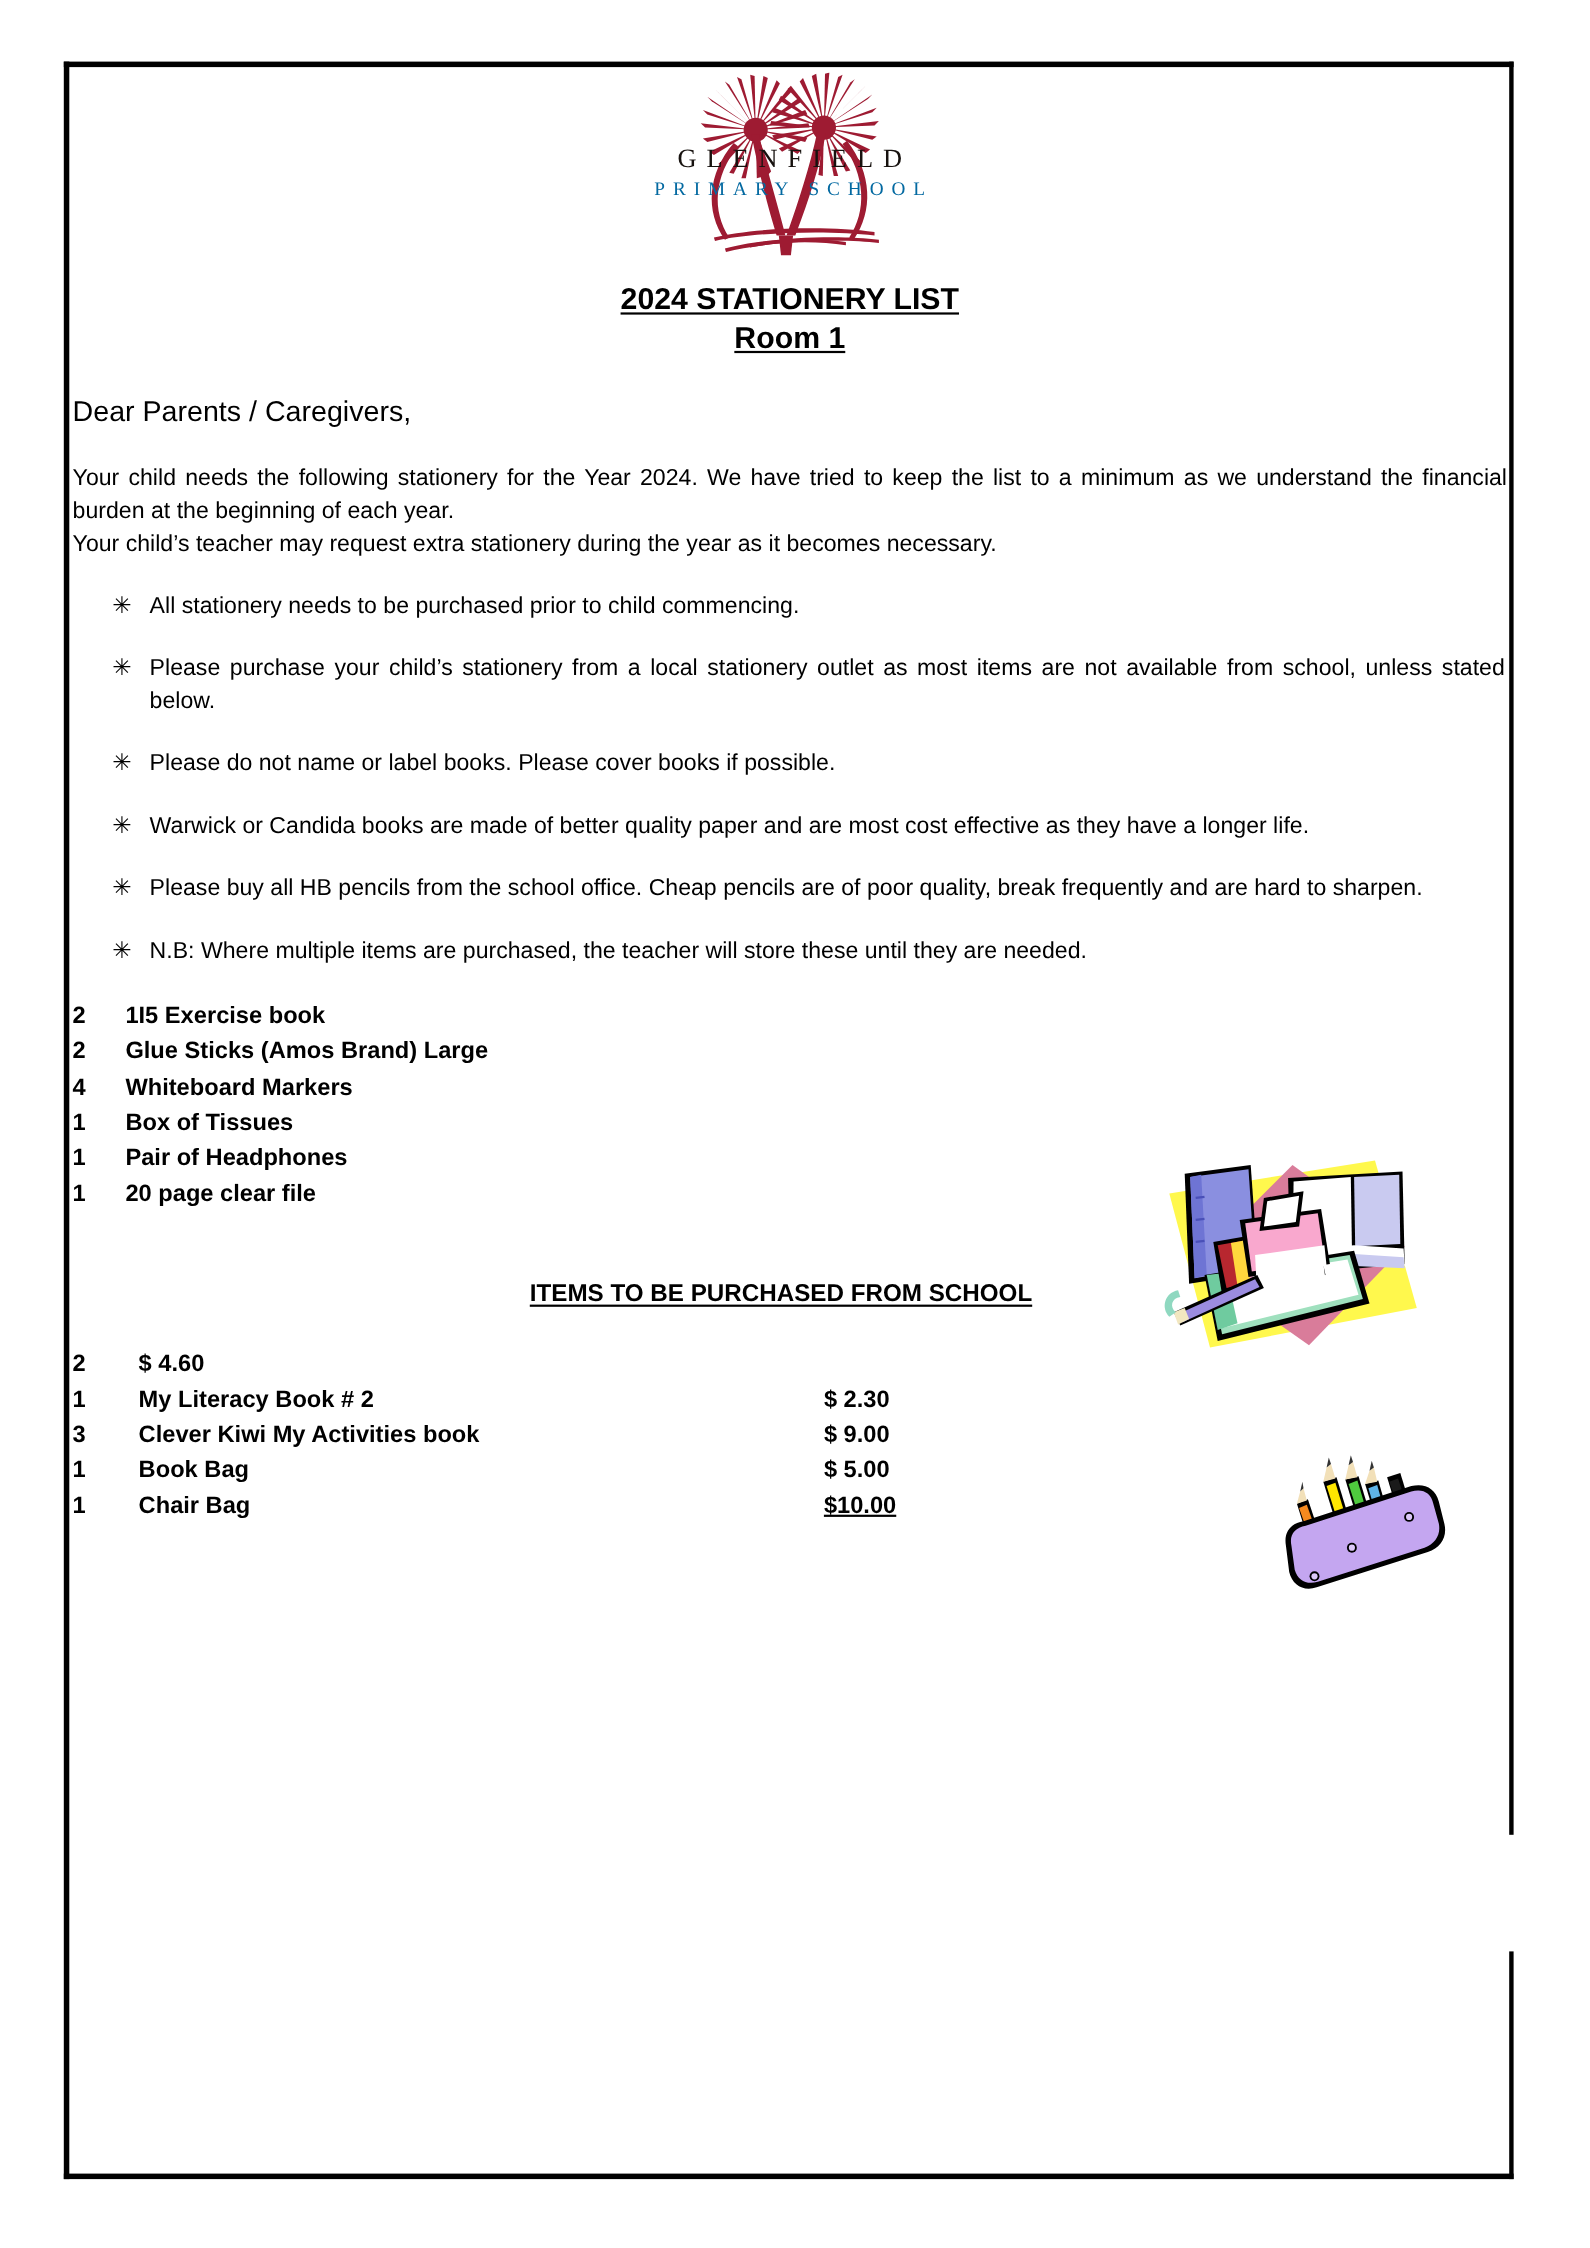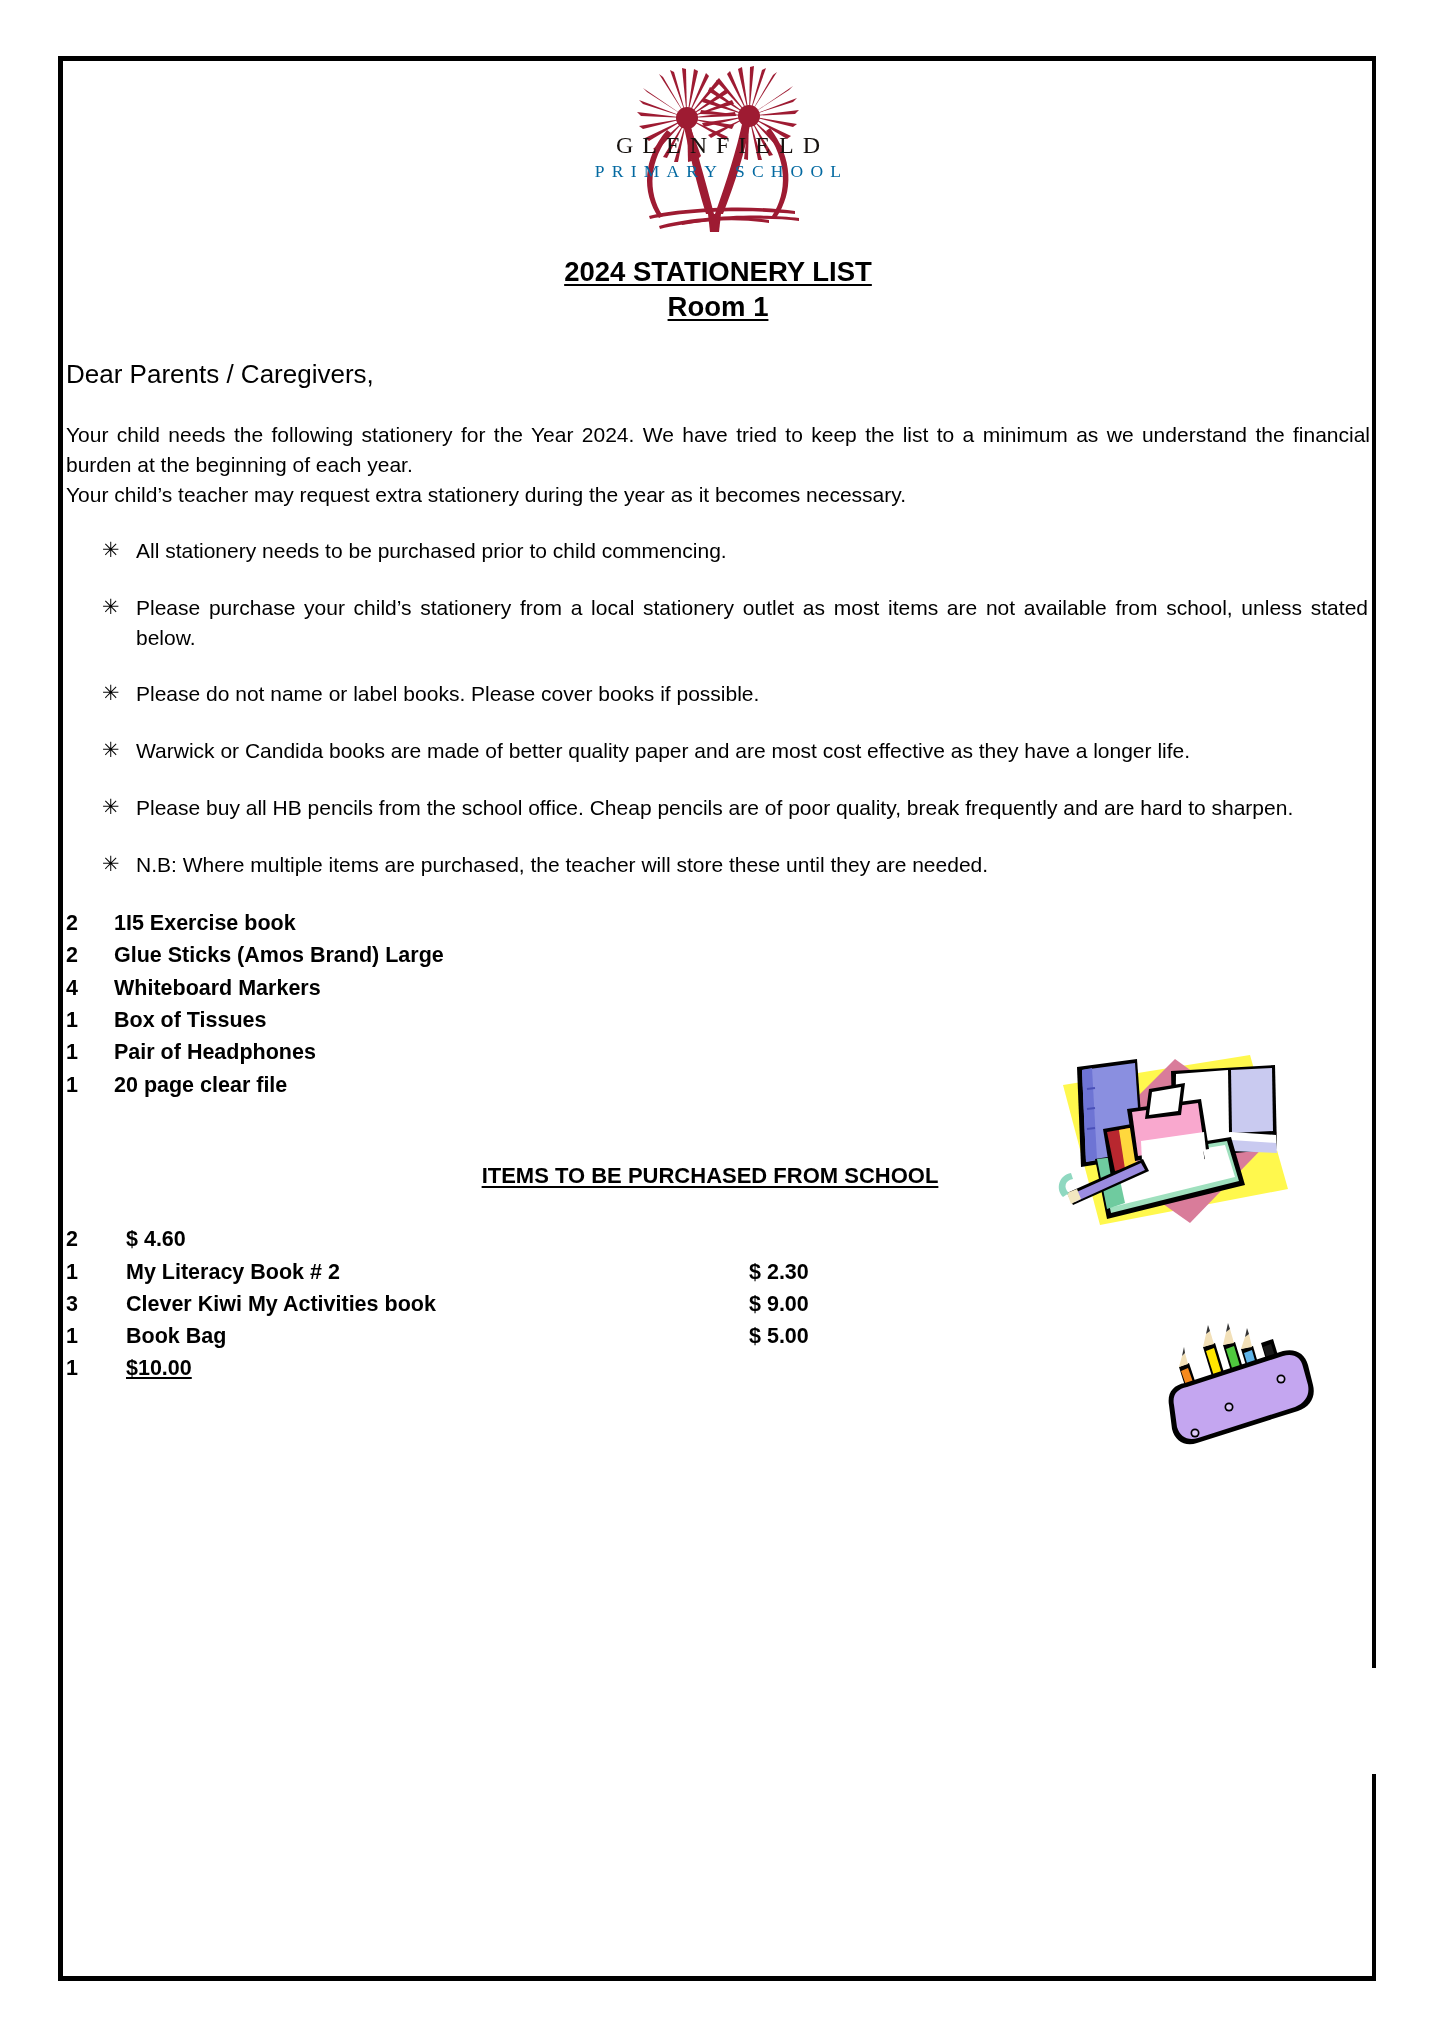--- a/index.html
+++ b/index.html
@@ -380,20 +380,21 @@
       <span class="school-desc">Clever Kiwi My Activities book</span>
       <span class="school-price">$  9.00</span>
     </div>
     <div class="school-row">
       <span class="school-qty">1</span>
       <span class="school-desc">Book Bag</span>
       <span class="school-price">$  5.00</span>
     </div>
     <div class="school-row">
       <span class="school-qty">1</span>
+      <span class="school-desc">Chair Bag</span>
       <span class="school-price underlined">$10.00</span>
     </div>
 
     <div class="school-total">
       <span class="total-spacer"></span>
       <span class="total-value">$30.90</span>
     </div>
   </div>
 
 </div>

